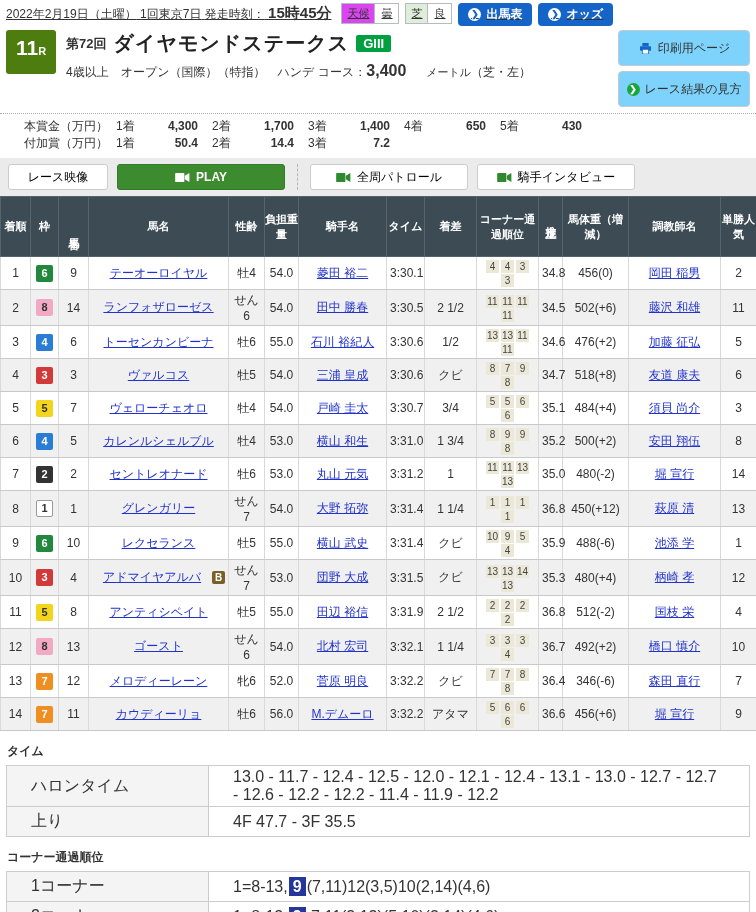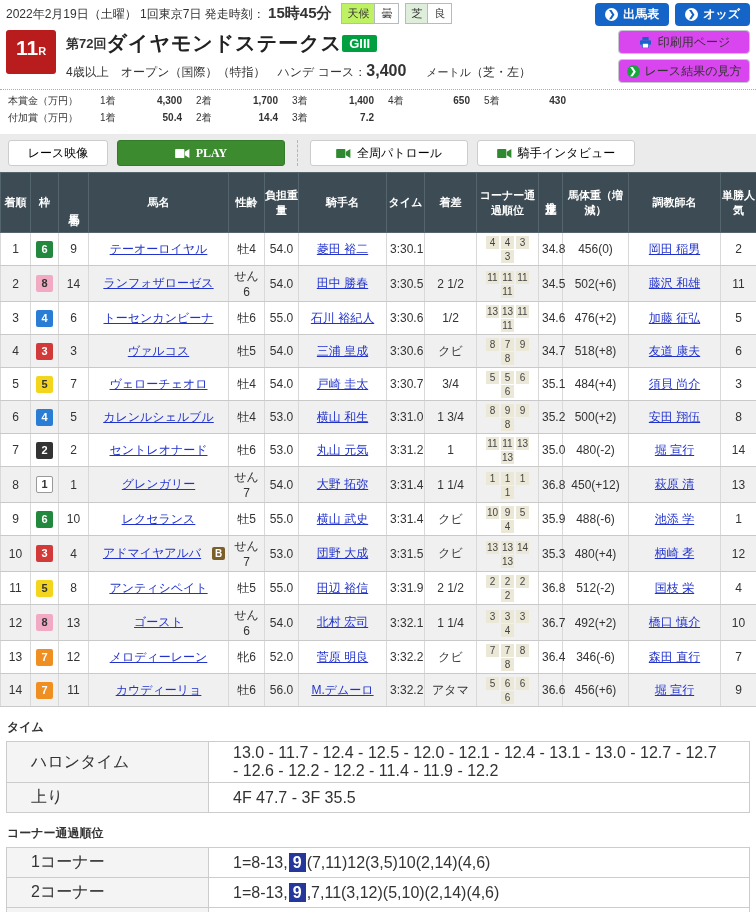--- a/index.html
+++ b/index.html
@@ -1,67 +1,67 @@
 <!DOCTYPE html>
 <html><head>
 <meta charset="utf-8">
 <style>
   * { box-sizing: border-box; margin: 0; padding: 0; }
   body { width: 756px; background: #fff; color: #333;
          font-family: "Liberation Sans", "DejaVu Sans", sans-serif; font-size: 12px; }
 
   
-  .topbar { display: flex; justify-content: space-between; align-items: flex-start; padding: 3px 6px 2px; }
+  .topbar { display: flex; align-items: flex-start; padding: 3px 6px 2px; text-decoration: underline; }
   .topleft { display: flex; align-items: center; flex-wrap: nowrap; }
   .dateline { white-space: nowrap; }
   .dateline .big { font-size: 15px; font-weight: bold; }
   .chips { display: inline-flex; margin-left: 10px; }
   .chip { display: inline-flex; border: 1px solid #b4bcc2; margin-right: 6px; font-size: 11px; }
-  .chip .lab { padding: 2px 5px; background: #bef264; border-right: 1px solid #b4bcc2; }
+  .chip .lab { padding: 2px 5px; background: #d946ef; border-right: 1px solid #b4bcc2; }
   .chip.turf .lab { background: #dfeeda; }
   .chip .val { padding: 2px 6px; background: #fff; }
   .blue-btns { display: flex; gap: 6px; }
   .btn-blue { display: inline-flex; align-items: center; gap: 5px; background: #1565c8; color: #fff;
               font-weight: bold; font-size: 12px; border: none; border-radius: 4px; height: 23px;
               padding: 0 10px; cursor: pointer; }
   .circ { display: inline-block; width: 13px; height: 13px; background: #fff; color: #1565c8;
           border-radius: 50%; font-size: 9px; line-height: 13px; text-align: center; font-weight: bold; }
   .circ.green { background: #18a53c; color: #fff; }
 
   
   .race-head { display: flex; padding: 2px 6px 6px; }
-  .race-no { width: 50px; height: 44px; background: #b91c1c; color: #fff; border-radius: 3px;
+  .race-no { width: 50px; height: 44px; background: #4d7c0f; color: #fff; border-radius: 3px;
              text-align: center; margin-right: 10px; flex: none; padding-top: 8px; }
   .race-no .n { font-size: 21px; font-weight: bold; line-height: 20px; }
   .race-no .r { font-size: 11px; font-weight: bold; }
   .race-mid { flex: 1; }
-  .race-line1 { display: flex; align-items: center; }
+  .race-line1 { display: flex; align-items: center; gap: 7px; }
   .race-round { font-size: 13px; font-weight: bold; }
   .race-title { font-size: 20px; font-weight: bold; color: #222; letter-spacing: 1px; }
   .grade { background: #00a041; color: #fff; font-weight: bold; font-size: 13px;
            padding: 1px 7px; border-radius: 2px; }
   .conds { margin-top: 5px; font-size: 12px; }
   .conds .dist { font-size: 16px; font-weight: bold; }
   .conds .unit { font-size: 11px; padding-left: 20px; }
   .side-btns { width: 132px; display: flex; flex-direction: column; gap: 5px; flex: none; }
   .btn-white { display: inline-flex; align-items: center; justify-content: center; gap: 5px;
-               background: #d946ef; border: 1px solid #c3c9cd; border-radius: 4px; height: 24px;
+               background: #7dd3fc; border: 1px solid #c3c9cd; border-radius: 4px; height: 36px;
                font-size: 12px; color: #333; cursor: pointer; }
 
   
-  .prize { border-top: 1px dotted #aab; padding: 4px 8px 6px; font-size: 10px; }
+  .prize { border-top: 1px dotted #aab; padding: 4px 24px 6px; font-size: 12px; }
   .prize-row { display: flex; align-items: baseline; height: 17px; }
   .prize-row .plabel { width: 92px; }
   .prize-row .rank { width: 30px; text-align: left; }
   .prize-row .amt { width: 52px; text-align: right; margin-right: 14px; font-weight: bold; }
 
   
   .videobar { display: flex; align-items: center; background: #ebebeb; padding: 6px 8px; gap: 9px; }
   .vbtn { display: inline-flex; align-items: center; justify-content: center; gap: 6px; height: 26px;
-          border-radius: 3px; font-size: 12px; cursor: pointer; background: #fff; border: 1px solid #ccc; font-family: Liberation Serif, serif; }
+          border-radius: 3px; font-size: 12px; cursor: pointer; background: #fff; border: 1px solid #ccc; }
   .vbtn.plain { width: 100px; }
   .vbtn.play { width: 168px; background: #3d8b2f; border: 1px solid #35792a; color: #fff; font-weight: bold; }
   .vbtn.w160 { width: 158px; }
   .vdiv { border-left: 1px dashed #b5b5b5; align-self: stretch; margin: 0 3px; }
   .cam { width: 15px; height: 11px; }
   .cam.green path, .cam.green rect { fill: #2f8a2f; }
   .cam.white path, .cam.white rect { fill: #fff; }
 
   
   table.results { border-collapse: collapse; width: 756px; table-layout: fixed; }

